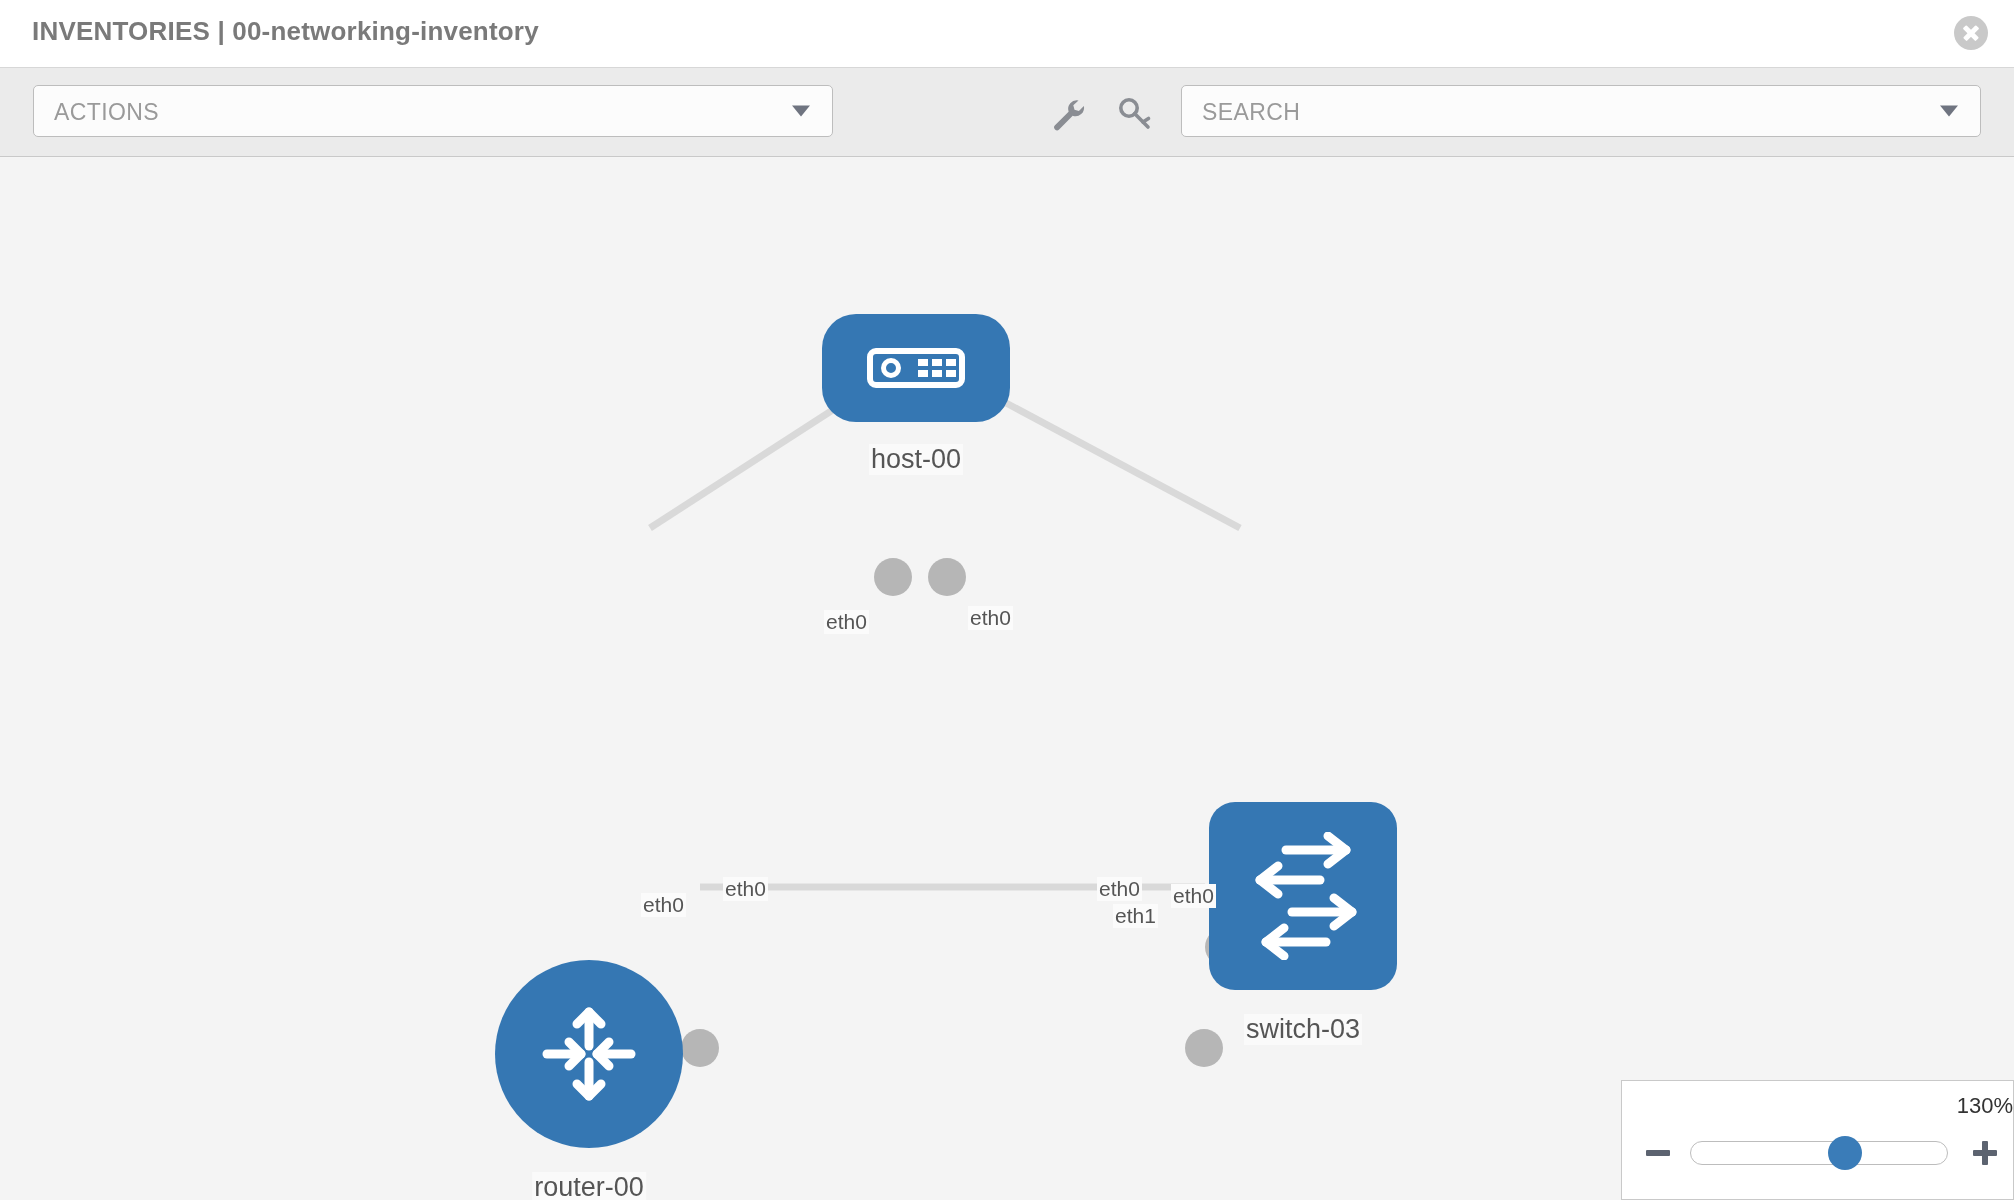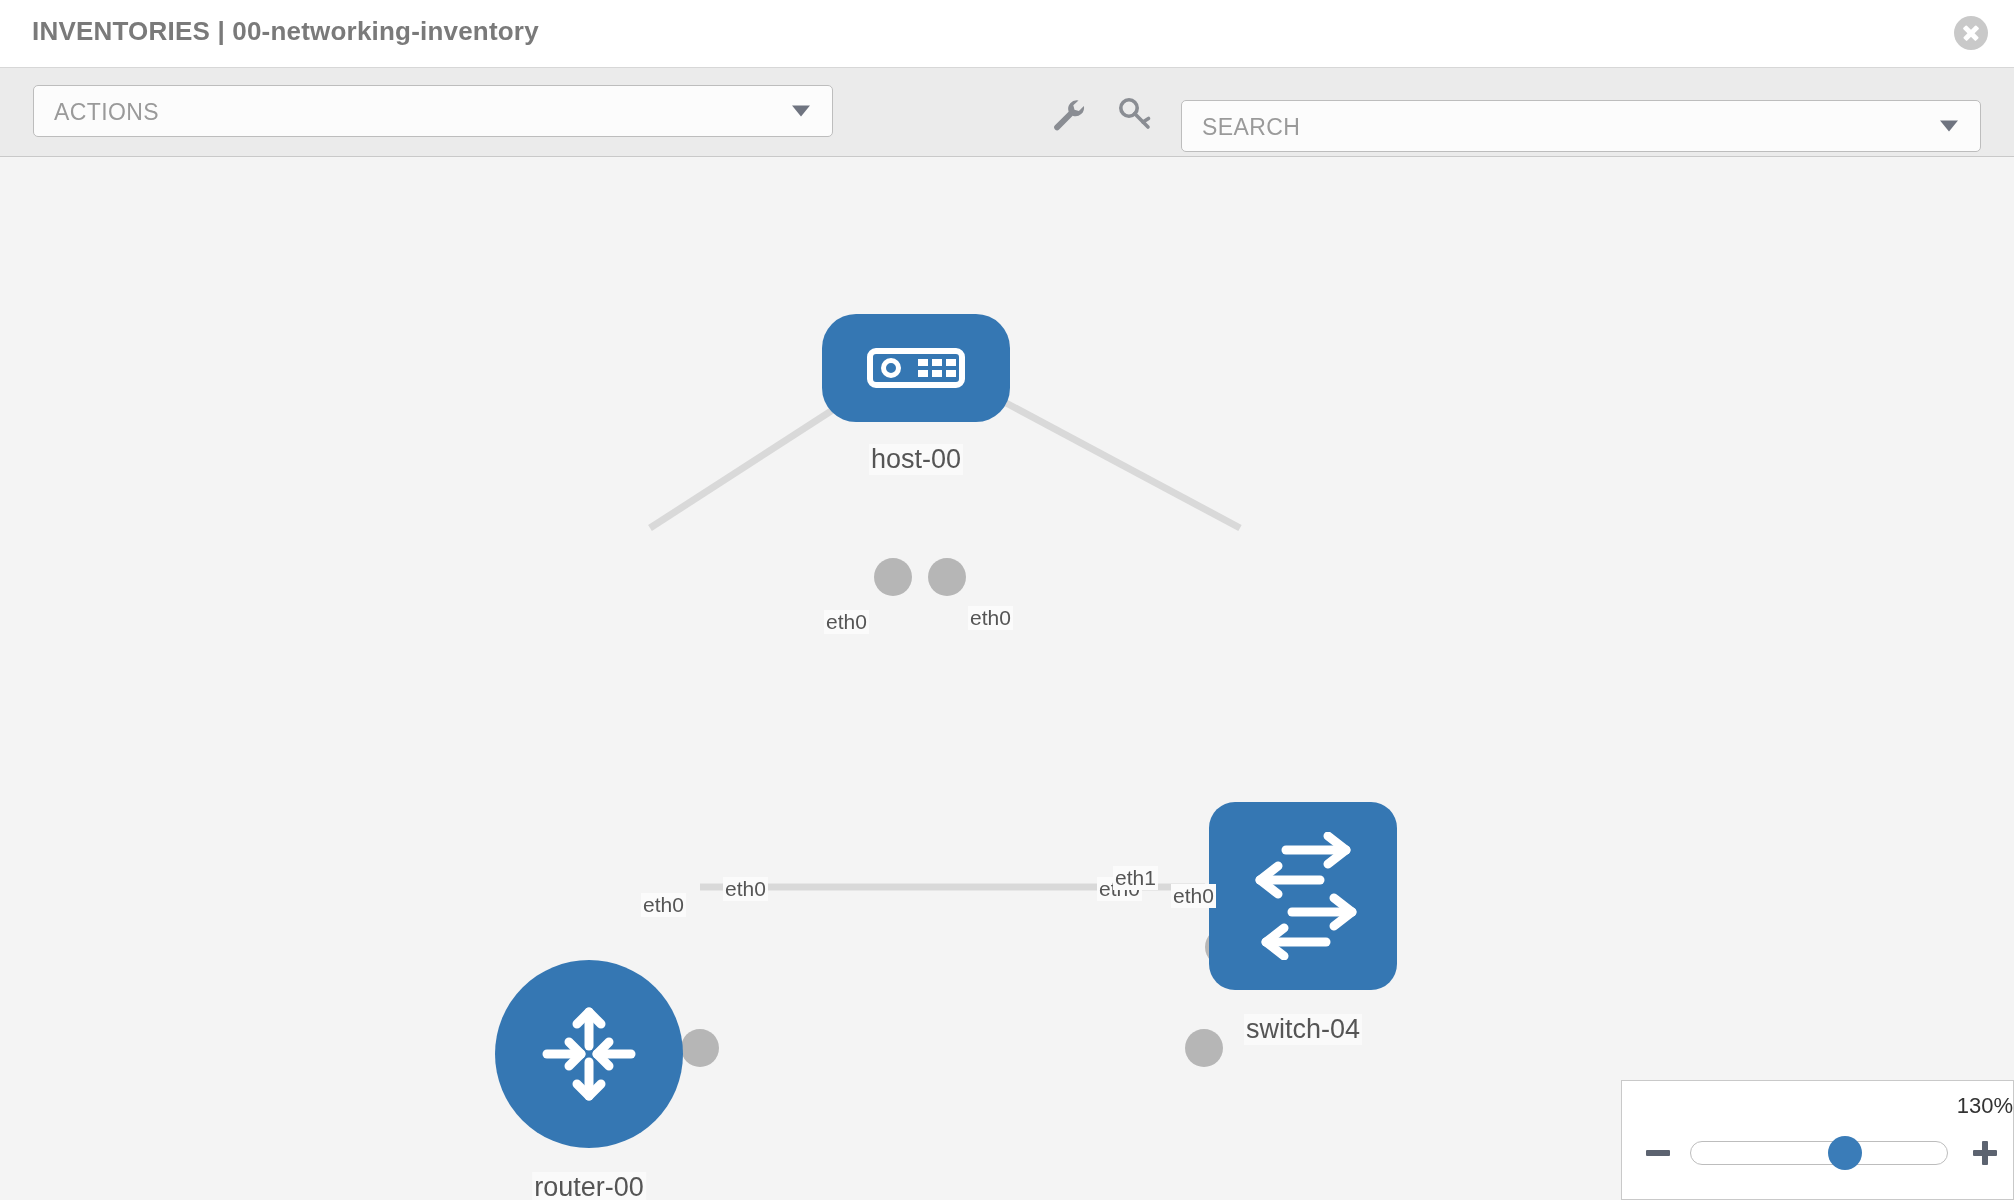--- a/index.html
+++ b/index.html
@@ -63,21 +63,20 @@
   }
   .tool-icon.wrench { left: 1048px; }
   .tool-icon.key    { left: 1115px; }
   .tool-icon svg { display: block; }
 
   .search-box {
     position: absolute; left: 1181px; top: 85px;
     width: 800px; height: 52px;
     background: #fcfcfc; border: 1px solid #bdbdbd; border-radius: 5px;
     cursor: text;
-    margin-top: 15px;
   }
   .search-box .label {
     position: absolute; left: 20px; top: 13px;
     font-size: 23px; color: #9a9a9a; letter-spacing: 0.4px;
   }
 
   
   .canvas {
     position: absolute; left: 0; top: 158px;
     width: 2014px; height: 1042px;
@@ -262,30 +261,30 @@
               <path d="M36 34 L18 48 L36 62"></path>
 
             <path d="M50 80 L110 80"></path>
               <path d="M92 66 L110 80 L92 94"></path>
 
             <path d="M84 110 L24 110"></path>
               <path d="M42 96 L24 110 L42 124"></path>
           </g>
         </svg>
       </div>
-      <div class="node-label" style="left:94px; top:192px;">switch-04</div>
+      <div class="node-label" style="left:94px; top:192px;">switch-03</div>
     </div>
 
     <div class="edge-label" style="left:824px; top:452px;">eth0</div>
     <div class="edge-label" style="left:968px; top:448px;">eth0</div>
     <div class="edge-label" style="left:641px; top:735px;">eth0</div>
     <div class="edge-label" style="left:1171px; top:726px;">eth0</div>
     <div class="edge-label" style="left:723px; top:719px;">eth0</div>
     <div class="edge-label" style="left:1097px; top:719px;">eth0</div>
-    <div class="edge-label" style="left:1113px; top:708px;">eth1</div>
+    <div class="edge-label" style="left:1113px; top:746px;">eth1</div>
 
   </div>
 
   <div class="zoom-widget">
     <div class="zoom-pct">130%</div>
     <div class="zoom-row">
       <div class="zoom-minus">
         <div class="h"></div>
       </div>
       <div class="zoom-track">

